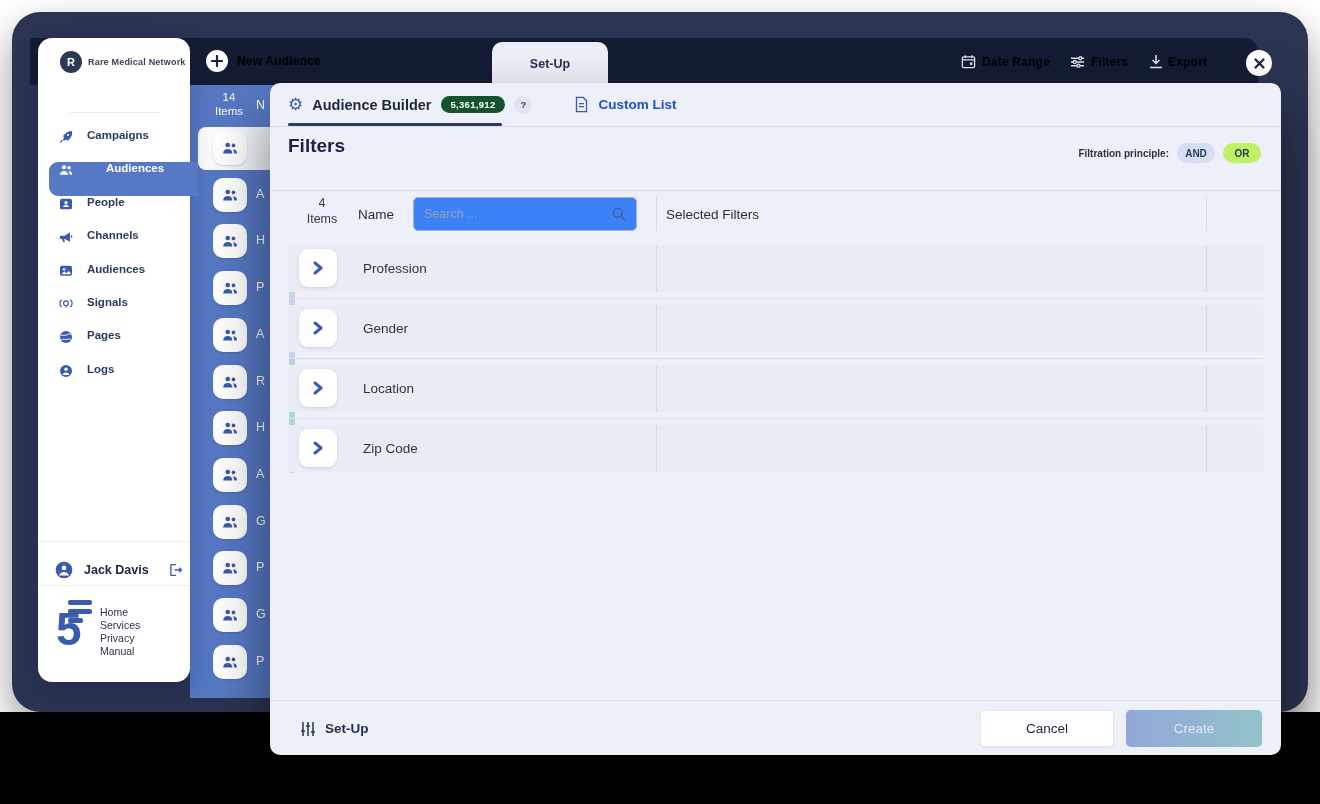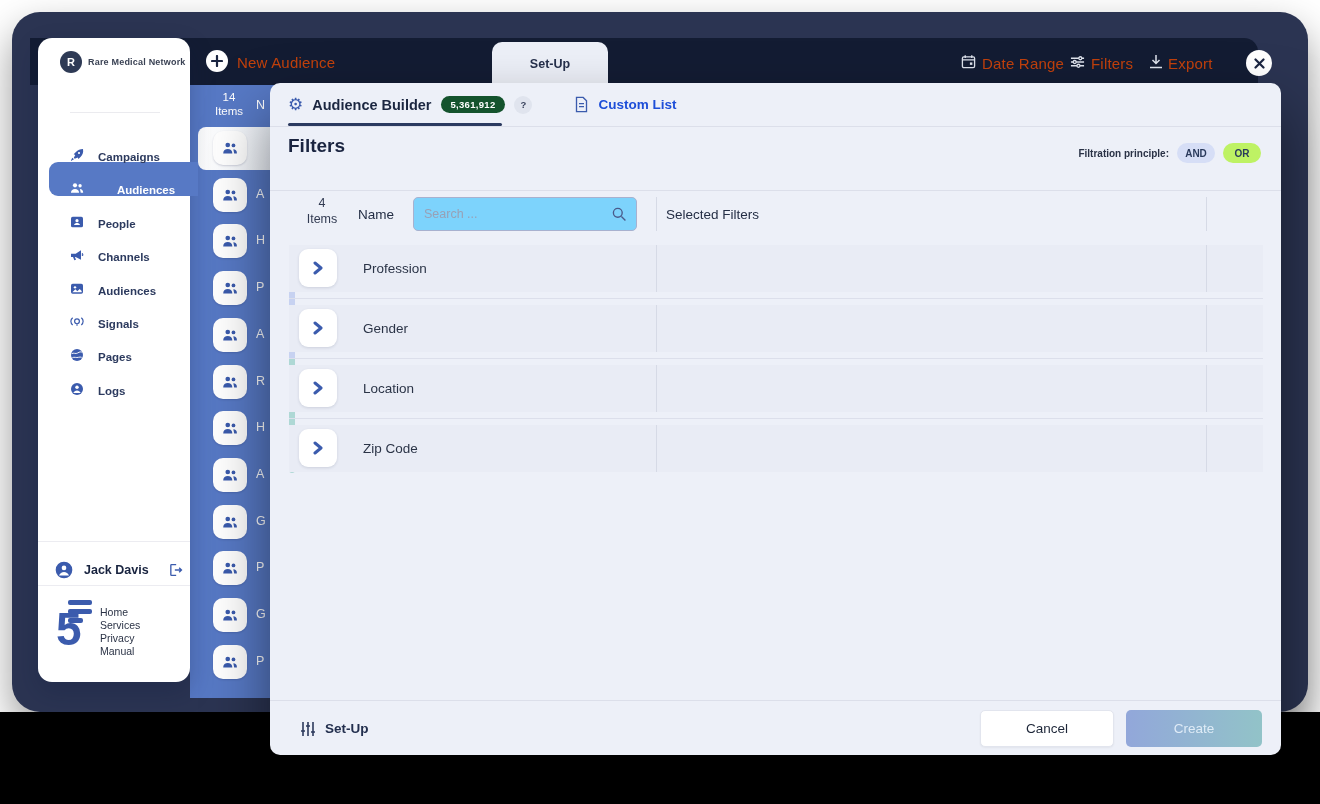--- a/index.html
+++ b/index.html
@@ -4,21 +4,21 @@
 <style>
   html,body{margin:0;padding:0;background:#fff;}
   body{font-family:"Liberation Sans",sans-serif;-webkit-font-smoothing:antialiased;}
   .stage{position:relative;width:1320px;height:804px;overflow:hidden;background:#fff;}
   .abs{position:absolute;}
   
   .black-band{left:0;right:0;top:712px;height:92px;background:#000;}
   .frame{left:12px;top:12px;width:1296px;height:700px;border-radius:28px;background:#2b3452;
          box-shadow:0 18px 40px rgba(0,0,0,.4);}
   .topbar{left:30px;top:38px;width:1228px;height:47px;background:#131c33;border-radius:0 14px 0 0;z-index:20;}
-  .tb-item{z-index:25;color:#c2410c;font-size:15px;font-weight:400;letter-spacing:.2px;}
+  .tb-item{z-index:25;color:#000000;font-size:12px;font-weight:700;letter-spacing:.2px;}
   .tb-icon{z-index:25;color:#dfe4ee;}
   .plus-circle{left:206px;top:50px;width:22px;height:22px;border-radius:50%;background:#fff;z-index:25;
                display:flex;align-items:center;justify-content:center;color:#1a2440;}
   .close-circle{left:1246px;top:50px;width:26px;height:26px;border-radius:50%;background:#fff;z-index:25;
                 display:flex;align-items:center;justify-content:center;color:#1a2440;cursor:pointer;}
   .setup-tab{left:492px;top:42px;width:116px;height:44px;background:#edf0f8;border-radius:10px 10px 0 0;z-index:40;
              display:flex;align-items:center;justify-content:center;font-size:12.5px;font-weight:700;color:#26304c;}
   
   .column{left:190px;top:85px;width:118px;height:613px;background:#5779c5;z-index:15;}
   .col-count{left:190px;top:90px;width:78px;text-align:center;color:#fff;font-size:11.5px;line-height:14px;z-index:16;}
@@ -31,21 +31,21 @@
   .aud-letter{left:256px;color:#fff;font-size:12.5px;z-index:17;}
   
   .sidebar{left:38px;top:38px;width:152px;height:644px;background:#fff;border-radius:14px;z-index:30;
            box-shadow:0 10px 24px rgba(15,25,60,.28);}
   .logo-row{left:22px;top:13px;display:flex;align-items:center;gap:6px;}
   .logo-mark{width:22px;height:22px;border-radius:50%;background:#2e3a55;color:#fff;display:flex;align-items:center;
              justify-content:center;font-size:11px;font-weight:800;}
   .brand{font-size:9px;font-weight:800;color:#3a4254;letter-spacing:.2px;}
   .sb-div{left:32px;width:90px;height:1px;background:#ebebef;}
   .sb-div-full{left:0;width:152px;height:1px;background:#ececf1;}
-  .nav-item{left:0;width:152px;height:34px;display:flex;align-items:flex-end;gap:13px;padding-left:31px;
+  .nav-item{left:0;width:152px;height:34px;display:flex;align-items:flex-start;gap:13px;padding-left:20px;
             box-sizing:border-box;cursor:pointer;color:#3b5bad;}
   .nav-label{font-size:11.5px;font-weight:700;color:#2c3a5e;}
   .nav-active-bg{left:11px;width:149px;height:34px;background:#5779c5;border-radius:9px 0 0 9px;}
   .nav-item.active{color:#fff;gap:32px;}
   .nav-item.active .nav-label{color:#fff;}
   .user-row{left:0;top:512px;width:152px;height:40px;display:flex;align-items:center;gap:10px;padding-left:16px;box-sizing:border-box;}
   .user-name{font-size:12.5px;font-weight:800;color:#18233f;}
   .five-wrap{left:18px;top:560px;width:44px;height:72px;color:#3b5bad;}
   .five-bar{position:absolute;height:5px;border-radius:2px;background:#3b5bad;}
   .five-digit{position:absolute;left:0;top:8px;font-size:46px;font-weight:900;color:#3b5bad;line-height:1;}
@@ -64,21 +64,21 @@
   .m-filters-title{left:18px;top:52px;font-size:19px;font-weight:600;color:#1a2440;}
   .principle{right:20px;top:60px;display:flex;align-items:center;gap:8px;}
   .principle-label{font-size:10px;font-weight:700;color:#2a3246;}
   .pill{height:20px;min-width:38px;border-radius:10px;display:flex;align-items:center;justify-content:center;
         font-size:10px;font-weight:700;color:#2a3a5c;cursor:pointer;}
   .pill-and{background:#d6def6;}
   .pill-or{background:#bef264;}
   .m-div{left:0;right:0;height:1px;background:#dcdfea;}
   .items4{left:30px;top:112px;width:44px;text-align:center;font-size:12.5px;line-height:16px;color:#323b52;}
   .col-head{font-size:13.5px;color:#242e45;}
-  .search-box{left:143px;top:114px;width:224px;height:34px;background:#7dd3fc;border:1px solid #a8b1cf;border-radius:5px;box-sizing:border-box;}
+  .search-box{left:143px;top:114px;width:224px;height:34px;background:#3b82f6;border:1px solid #a8b1cf;border-radius:5px;box-sizing:border-box;}
   .search-box input{width:100%;height:100%;border:none;outline:none;background:transparent;padding:0 34px 0 10px;
                     font-family:"Liberation Sans",sans-serif;font-size:12.5px;color:#2a3347;box-sizing:border-box;}
   .search-box input::placeholder{color:#98a1b6;}
   .mag{position:absolute;right:9px;top:8px;color:#4a5a8a;}
   .vline{position:absolute;width:1px;background:#d6dae6;}
   .strip{left:19px;width:6px;}
   .f-row{left:19px;width:974px;height:47px;background:#e9ecf5;cursor:pointer;}
   .f-row .chev-btn{position:absolute;left:10px;top:4px;width:38px;height:38px;background:#fff;border-radius:9px;
                    display:flex;align-items:center;justify-content:center;color:#3b5bad;
                    box-shadow:0 1px 3px rgba(30,40,80,.14);cursor:pointer;}

